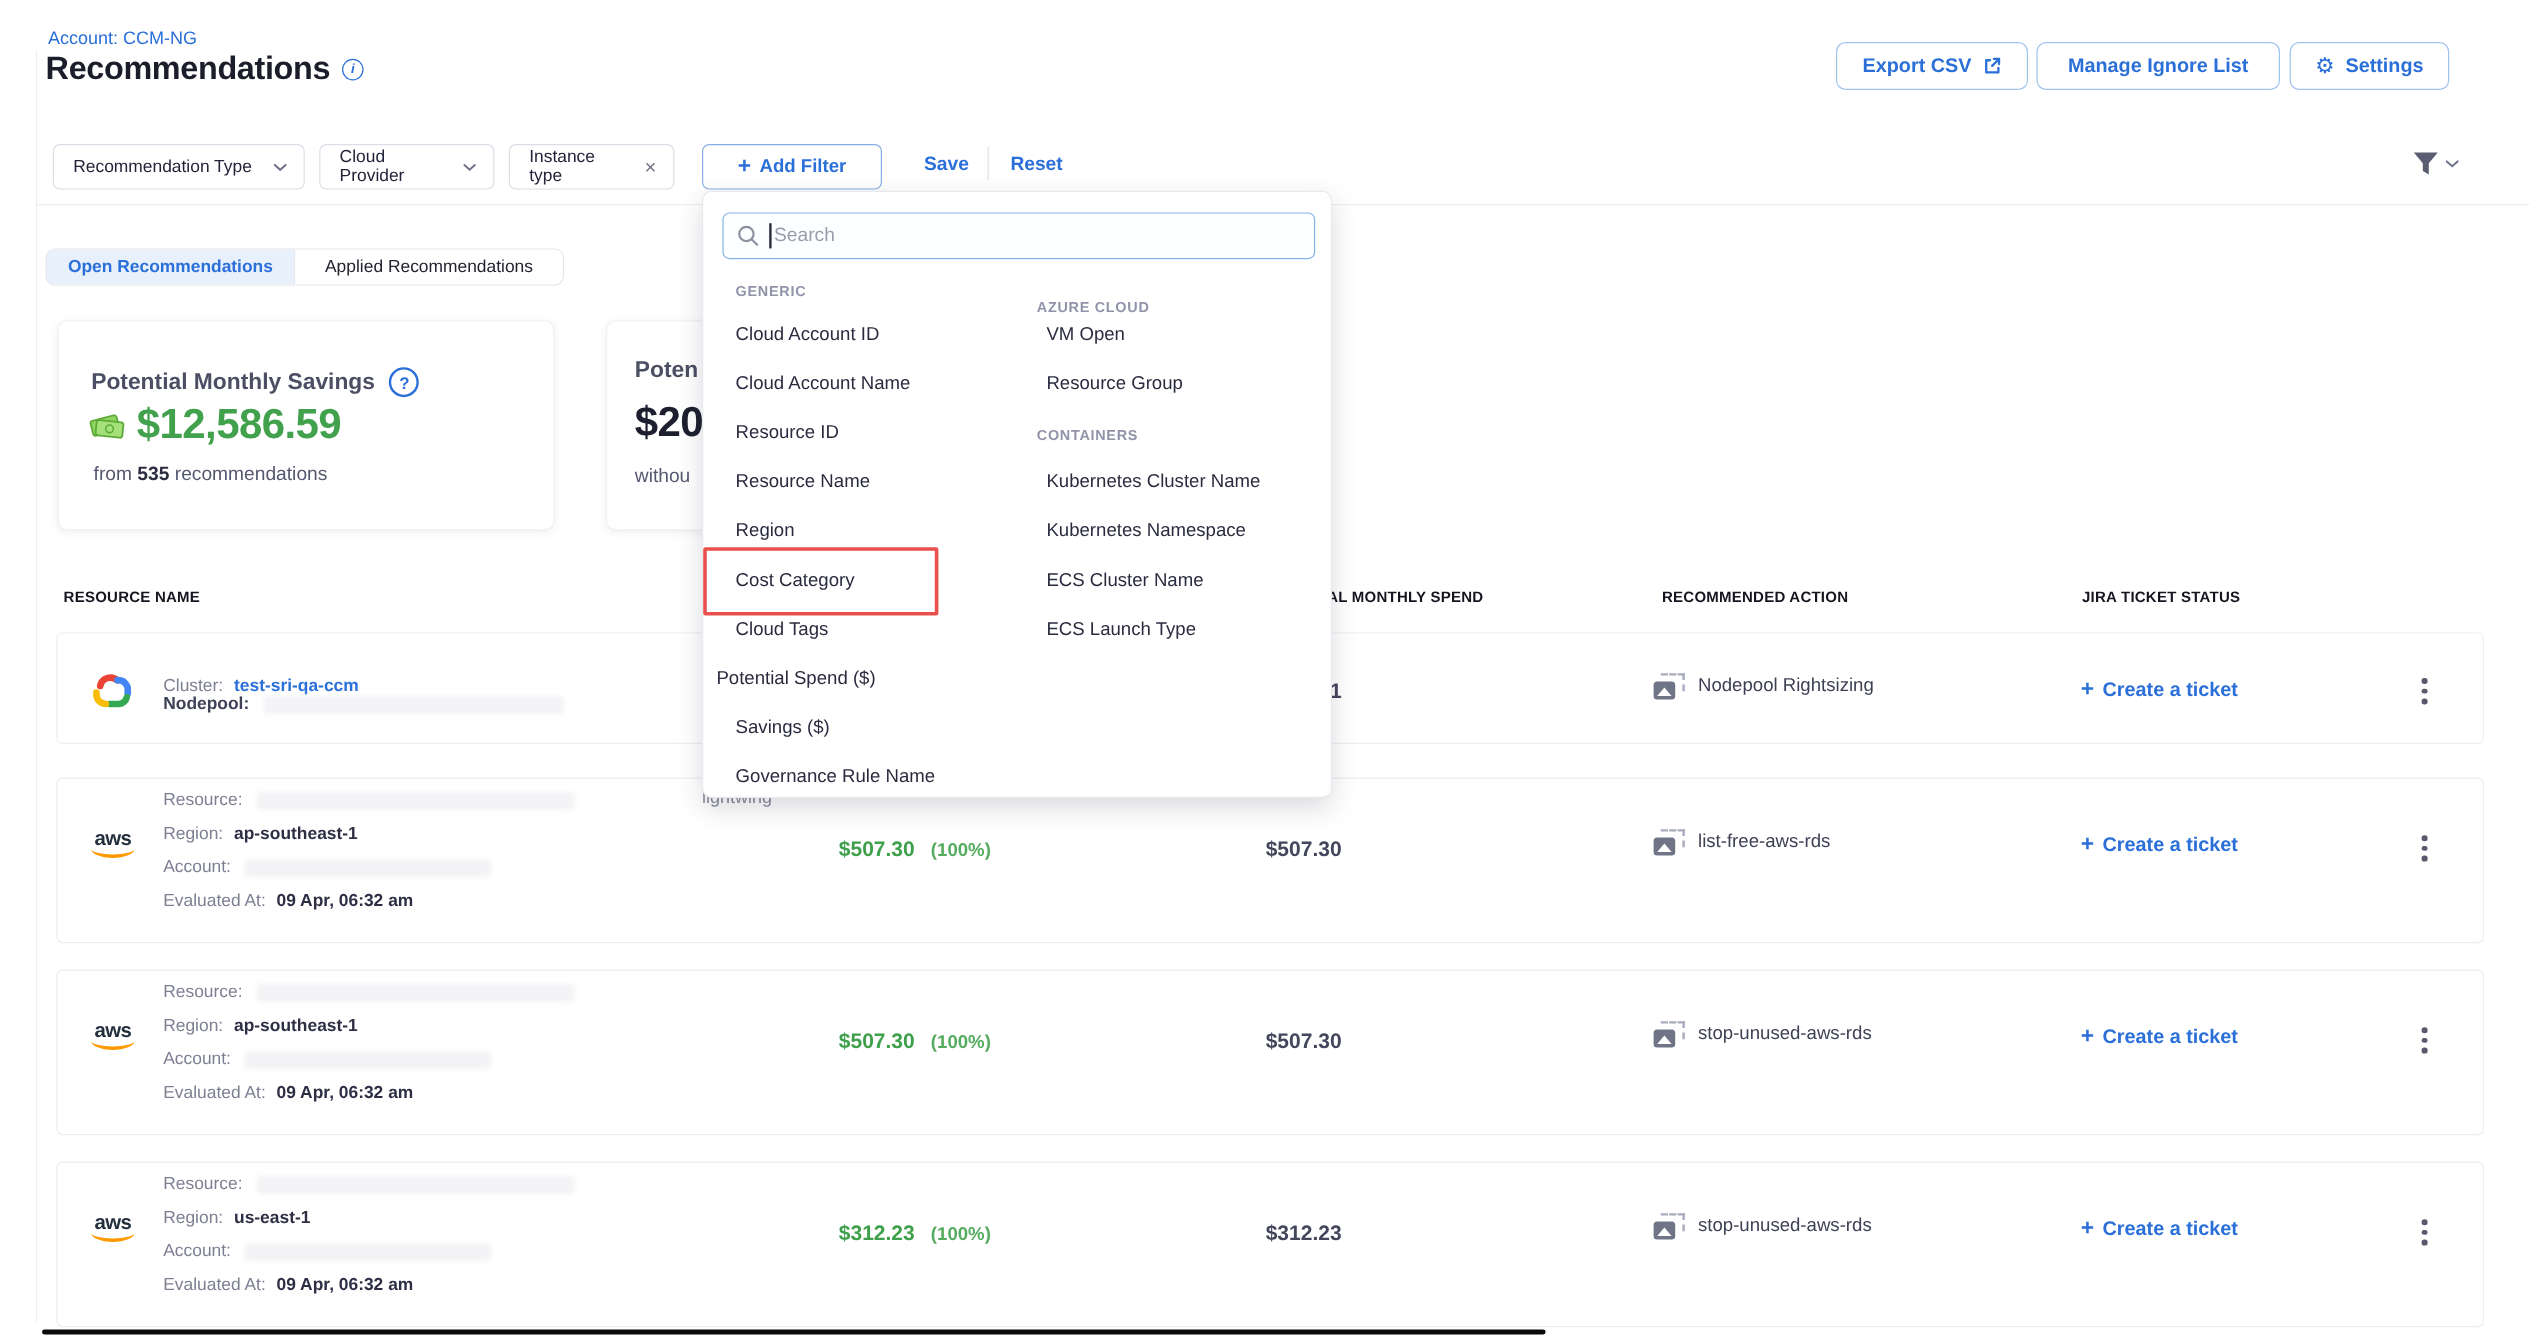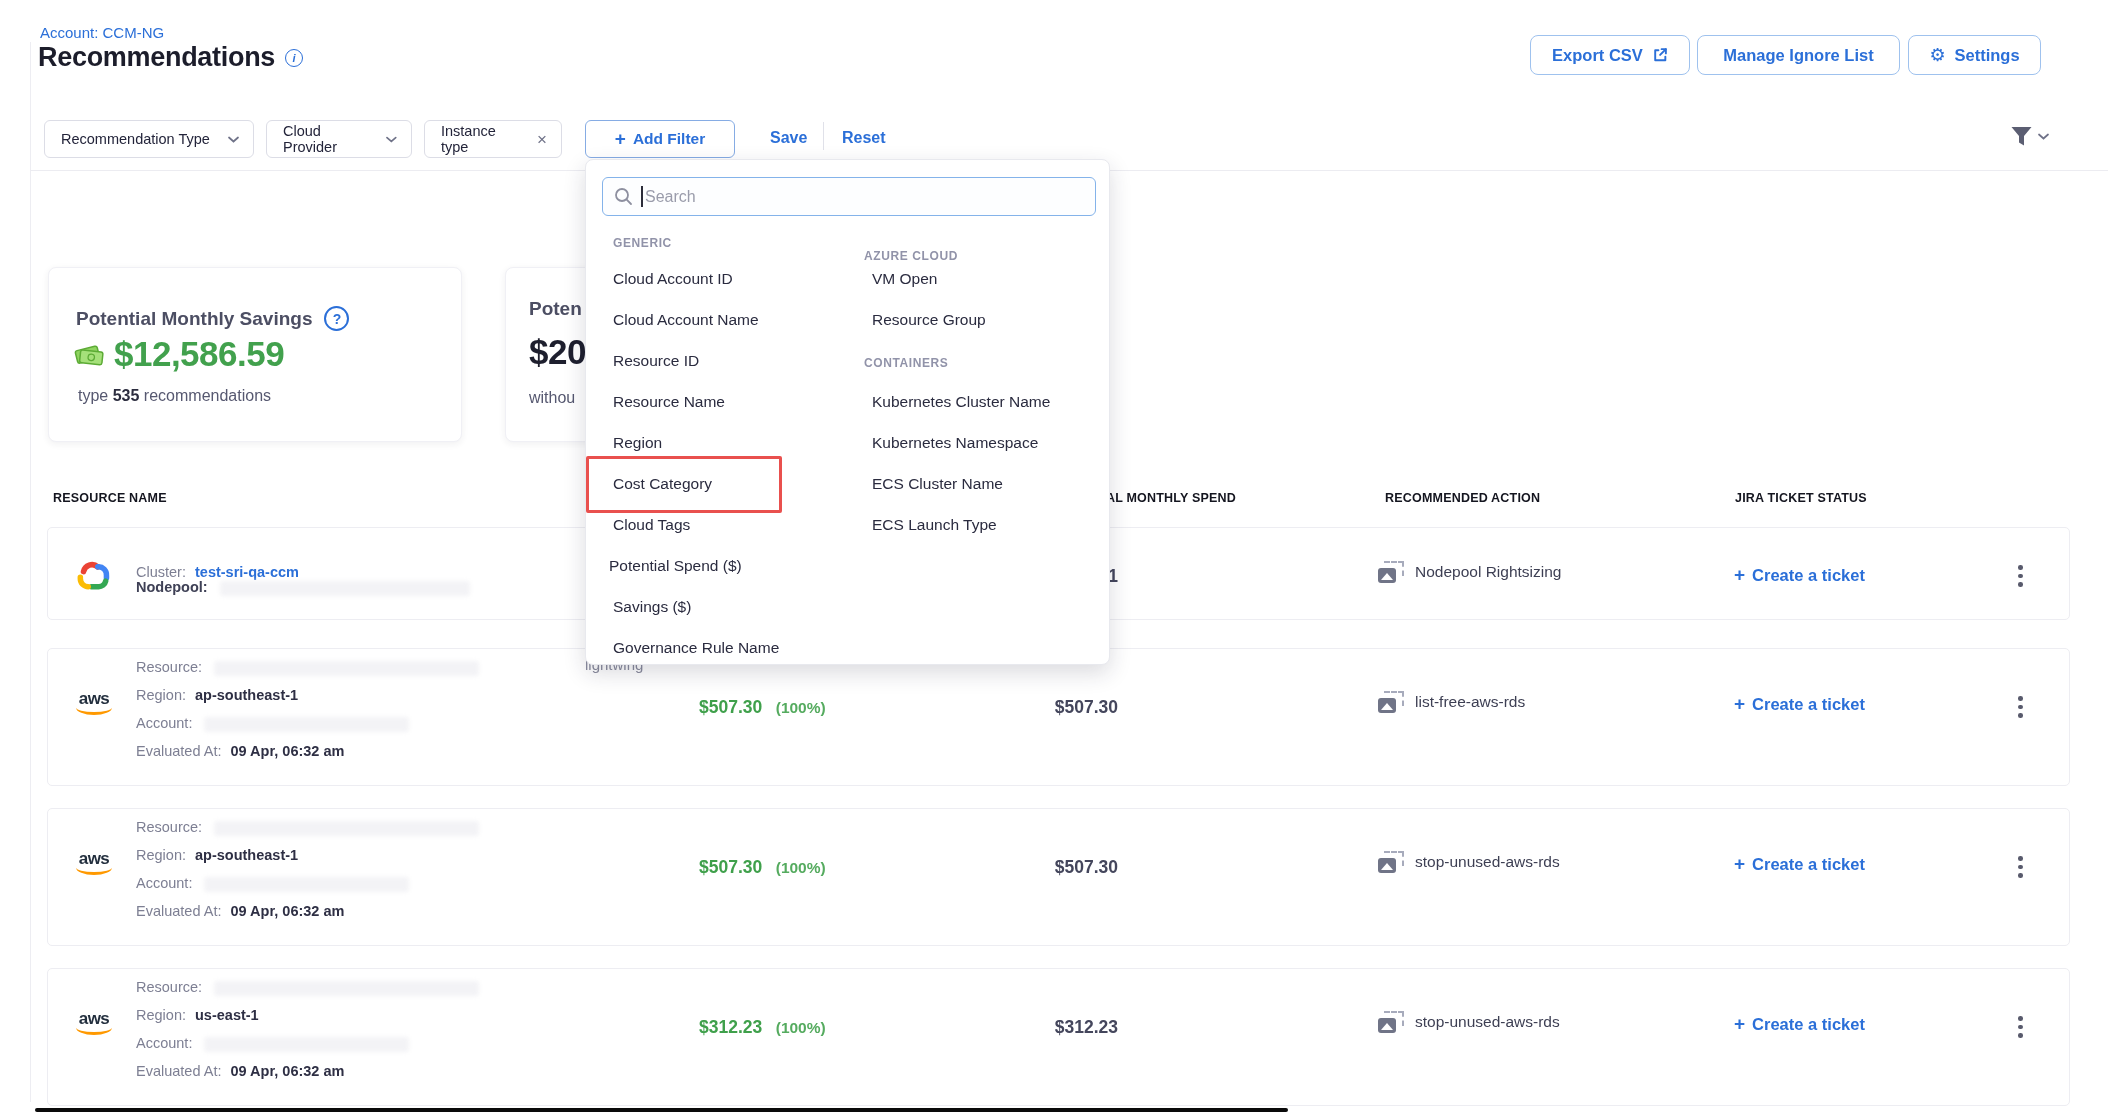--- a/index.html
+++ b/index.html
@@ -158,40 +158,44 @@
   <a class="link-btn reset-btn">Reset</a>
   <div class="funnel-wrap">
     <svg width="23" height="21" viewBox="0 0 23 21">
         <path d="M1.5 1 H21.5 L14 10 V19.5 L9 16.5 V10 Z" fill="#5b5e72"></path>
       </svg>
     <svg width="11" height="7" viewBox="0 0 11 7" fill="none" stroke="#6f7288" stroke-width="1.7" stroke-linecap="round">
         <path d="M1 1.5 L5.5 5.5 L10 1.5"></path>
       </svg>
   </div>
 
+  <div class="tabs">
+    <div class="tab tab-open">Open Recommendations</div>
+    <div class="tab tab-applied">Applied Recommendations</div>
+  </div>
 
   <div class="card card-savings">
     <div class="card-title-row">
       <span class="card-title">Potential Monthly Savings</span>
       <span class="help-badge">?</span>
     </div>
     <div class="amount-row">
       <svg width="32" height="26" viewBox="0 0 30 24">
           <g transform="rotate(-14 15 12)">
             <rect x="2" y="6" width="21" height="12" rx="2" fill="#8fd460" stroke="#5cab35" stroke-width="1.4"></rect>
           </g>
           <g transform="rotate(6 15 12)">
             <rect x="6" y="9" width="21" height="12" rx="2" fill="#a5e07a" stroke="#5cab35" stroke-width="1.4"></rect>
             <circle cx="16.5" cy="15" r="3" fill="none" stroke="#5cab35" stroke-width="1.2"></circle>
           </g>
         </svg>
       <span class="amount-green">$12,586.59</span>
     </div>
     <div class="card-footer">
-      <span>type</span>
+      <span>from</span>
       <b>535</b>
       <span>recommendations</span>
     </div>
   </div>
 
   <div class="card card-spend">
     <span class="spend-title">Poten</span>
     <span class="amount-dark">$20</span>
     <span class="spend-footer">withou</span>
   </div>
@@ -387,21 +391,21 @@
     </div>
 
     <div class="dd-heading" style="left:27px; top:76px;">GENERIC</div>
     <div class="dd-item" style="left:27px; top:110px;">Cloud Account ID</div>
     <div class="dd-item" style="left:27px; top:151px;">Cloud Account Name</div>
     <div class="dd-item" style="left:27px; top:192px;">Resource ID</div>
     <div class="dd-item" style="left:27px; top:233px;">Resource Name</div>
     <div class="dd-item" style="left:27px; top:274px;">Region</div>
     <div class="dd-item" style="left:27px; top:315px;">Cost Category</div>
     <div class="dd-item" style="left:27px; top:356px;">Cloud Tags</div>
-    <div class="dd-item" style="left:23px; top:397px;">Potential Spend ($)</div>
+    <div class="dd-item" style="left:11px; top:397px;">Potential Spend ($)</div>
     <div class="dd-item" style="left:27px; top:438px;">Savings ($)</div>
     <div class="dd-item" style="left:27px; top:479px;">Governance Rule Name</div>
 
     <div class="dd-heading" style="left:278px; top:89px;">AZURE CLOUD</div>
     <div class="dd-item" style="left:286px; top:110px;">VM Open</div>
     <div class="dd-item" style="left:286px; top:151px;">Resource Group</div>
 
     <div class="dd-heading" style="left:278px; top:196px;">CONTAINERS</div>
     <div class="dd-item" style="left:286px; top:233px;">Kubernetes Cluster Name</div>
     <div class="dd-item" style="left:286px; top:274px;">Kubernetes Namespace</div>

